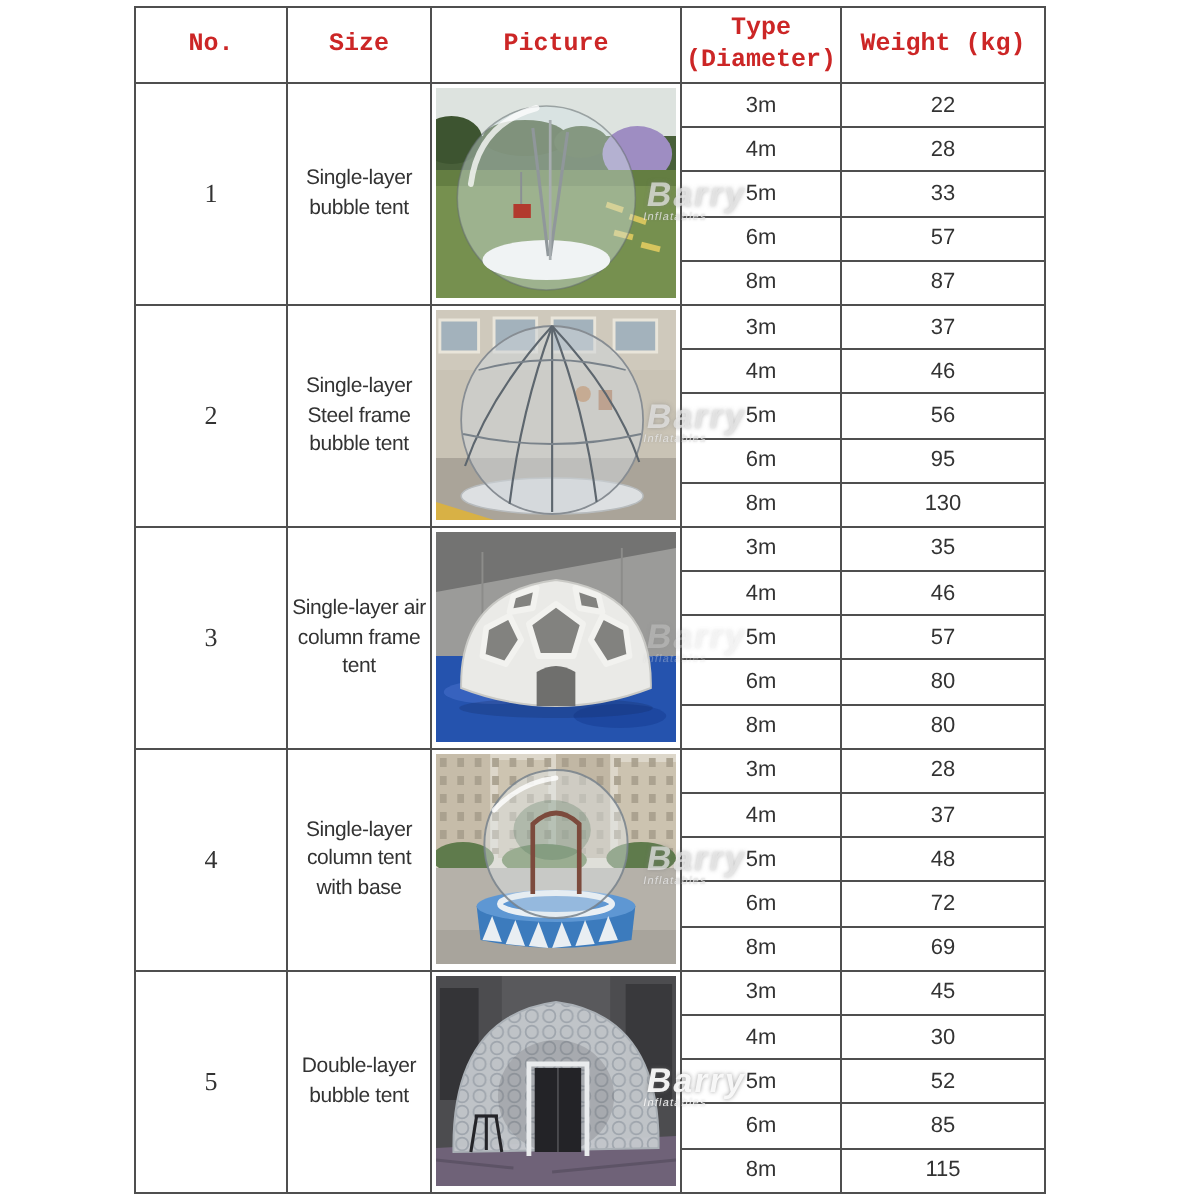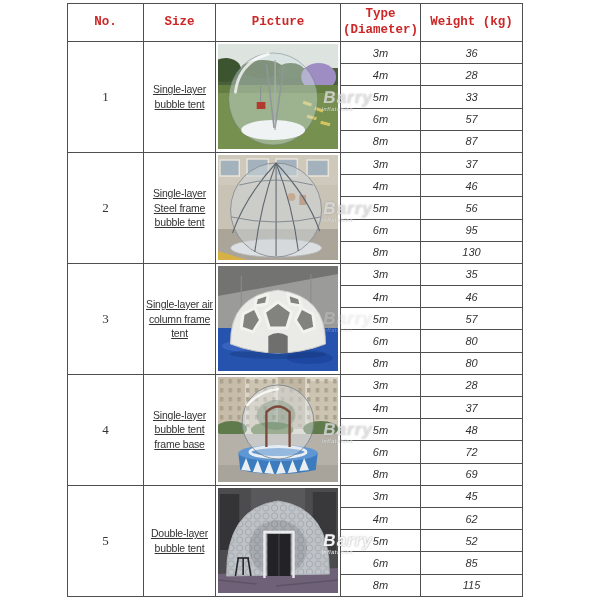--- a/index.html
+++ b/index.html
@@ -27,24 +27,24 @@
     font-weight:bold; font-size:12.5px; text-align:center;
     line-height:1.25; vertical-align:middle;
   }
 
   td.no {
     font-family:"Liberation Serif","DejaVu Serif",serif;
     font-size:13px; color:#333333; text-align:center; vertical-align:middle;
   }
   td.type {
     font-size:10.5px; color:#333333; text-align:center; vertical-align:middle;
-    padding:0 2px; line-height:1.4; letter-spacing:-0.2px;text-decoration:underline;
+    padding:0 2px; line-height:1.4; letter-spacing:-0.2px;
   }
   td.pic { vertical-align:middle; }
-  td.val { font-size:11px; color:#333333; text-align:center; vertical-align:middle;font-style:italic; }
+  td.val { font-size:11px; color:#333333; text-align:center; vertical-align:middle; }
 
   .photo {
     position:relative; width:120px; height:105px; margin:0 auto;
   }
   .photo svg { position:absolute; inset:0; width:100%; height:100%; display:block; }
 
   .wm {
     position:absolute; right:-34px; top:42%;
     transform:skewX(-10deg);
     pointer-events:none; z-index:3; line-height:1; text-align:left;
@@ -117,21 +117,21 @@
             <line x1="44" y1="42" x2="44" y2="58" stroke="#8a9094" stroke-width="1"></line>
             <rect x="40" y="58" width="9" height="7" fill="#b23a2e"></rect>
           </svg>
           <div class="wm">
             <span class="wm-brand">Barry</span>
             <span class="wm-sub">Inflatables</span>
           </div>
         </div>
       </td>
       <td class="val">3m</td>
-      <td class="val">36</td>
+      <td class="val">22</td>
     </tr>
     <tr>
       <td class="val">4m</td>
       <td class="val">28</td>
     </tr>
     <tr>
       <td class="val">5m</td>
       <td class="val">33</td>
     </tr>
     <tr>
@@ -244,21 +244,21 @@
       <td class="val">6m</td>
       <td class="val">80</td>
     </tr>
     <tr>
       <td class="val">8m</td>
       <td class="val">80</td>
     </tr>
 
     <tr>
       <td class="no" rowspan="5">4</td>
-      <td class="type" rowspan="5">Single-layer bubble tent frame base</td>
+      <td class="type" rowspan="5">Single-layer column tent with base</td>
       <td class="pic" rowspan="5">
         <div class="photo" title="Transparent bubble tent on round blue inflatable base with white triangles, outdoors">
           <svg viewBox="0 0 124 105" preserveAspectRatio="none">
             <defs>
               <pattern id="p4win" width="9" height="9" patternUnits="userSpaceOnUse">
                 <rect x="2" y="2" width="3.5" height="4.5" fill="#a79e8c"></rect>
               </pattern>
             </defs>
             <rect width="124" height="105" fill="#ddd7ca"></rect>
             <g>
@@ -352,21 +352,21 @@
             <span class="wm-brand">Barry</span>
             <span class="wm-sub">Inflatables</span>
           </div>
         </div>
       </td>
       <td class="val">3m</td>
       <td class="val">45</td>
     </tr>
     <tr>
       <td class="val">4m</td>
-      <td class="val">62</td>
+      <td class="val">30</td>
     </tr>
     <tr>
       <td class="val">5m</td>
       <td class="val">52</td>
     </tr>
     <tr>
       <td class="val">6m</td>
       <td class="val">85</td>
     </tr>
     <tr>

